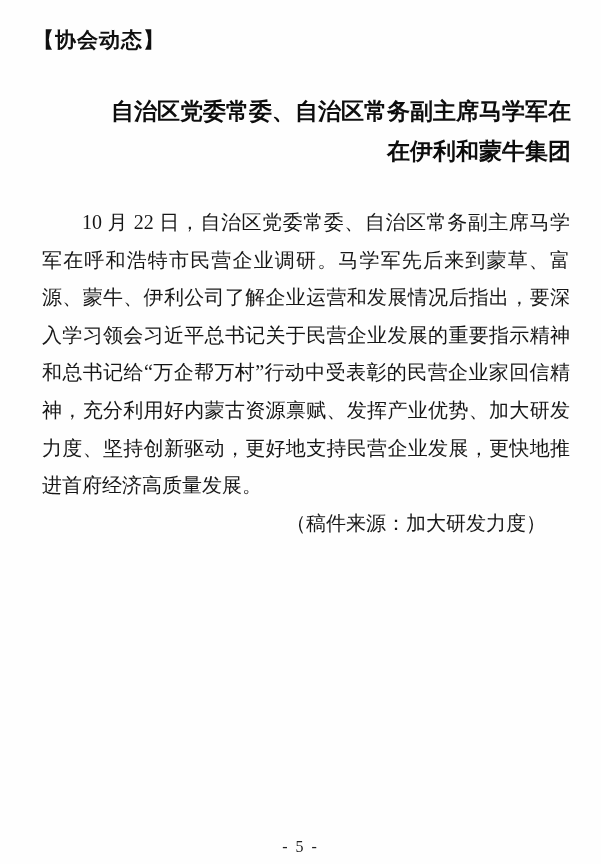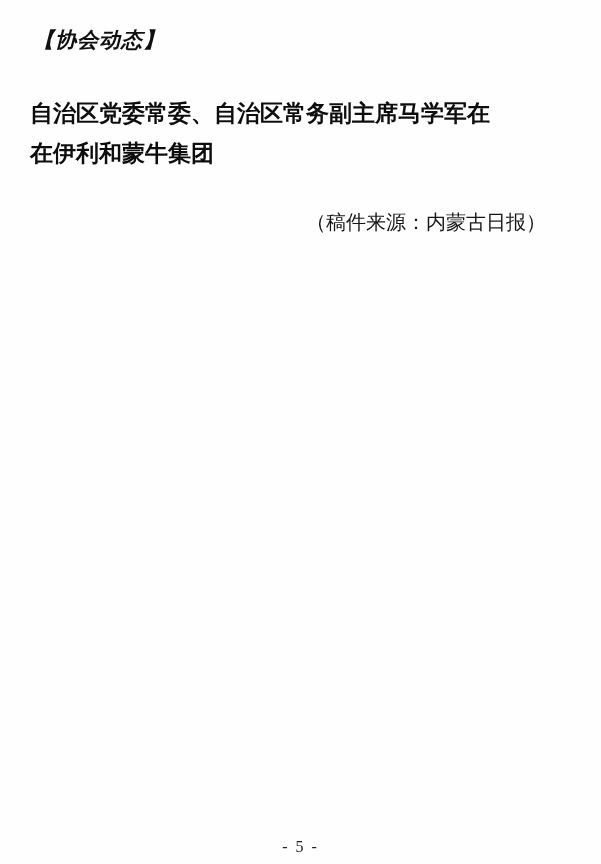--- a/index.html
+++ b/index.html
@@ -20,29 +20,28 @@
   .section-header {
     position: absolute;
     top: 26px;
     left: 33px;
     font-family: "Liberation Sans", sans-serif;
     font-weight: 700;
     font-size: 21px;
     letter-spacing: 1px;
     color: #101010;
     white-space: nowrap;
-    font-style: italic;
   }
   .title {
     position: absolute;
     top: 93px;
     left: 30px;
     right: 30px;
-    text-align: left;
-    font-family: Liberation Sans, sans-serif;
+    text-align: right;
+    font-family: Liberation Mono, monospace;
     font-weight: 700;
     font-size: 23px;
     line-height: 40px;
     color: #0d0d0d;
   }
   .article-body {
     position: absolute;
     top: 204px;
     left: 42px;
     width: 528px;
@@ -79,18 +78,19 @@
 <div class="page">
 
   <div class="section-header">【协会动态】</div>
 
   <div class="title">
     <div>自治区党委常委、自治区常务副主席马学军在</div>
     <div>在伊利和蒙牛集团</div>
   </div>
 
   <div class="article-body">
-    <p class="source-line">（稿件来源：内蒙古日报）</p>
+    <p class="para">10 月 22 日，自治区党委常委、自治区常务副主席马学军在呼和浩特市民营企业调研。马学军先后来到蒙草、富源、蒙牛、伊利公司了解企业运营和发展情况后指出，要深入学习领会习近平总书记关于民营企业发展的重要指示精神和总书记给“万企帮万村”行动中受表彰的民营企业家回信精神，充分利用好内蒙古资源禀赋、发挥产业优势、加大研发力度、坚持创新驱动，更好地支持民营企业发展，更快地推进首府经济高质量发展。</p>
+    <p class="source-line">（稿件来源：加大研发力度）</p>
   </div>
 
   <div class="page-number">- 5 -</div>
 
 </div>
 
 </body></html>

